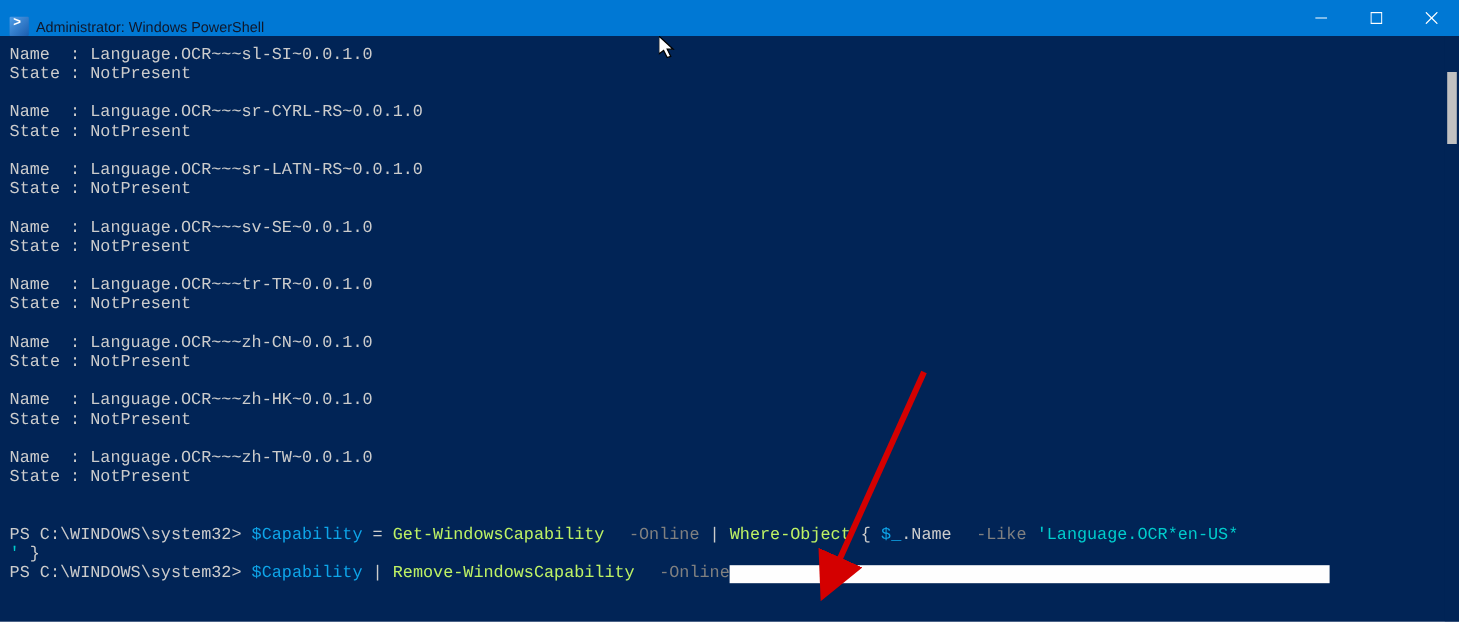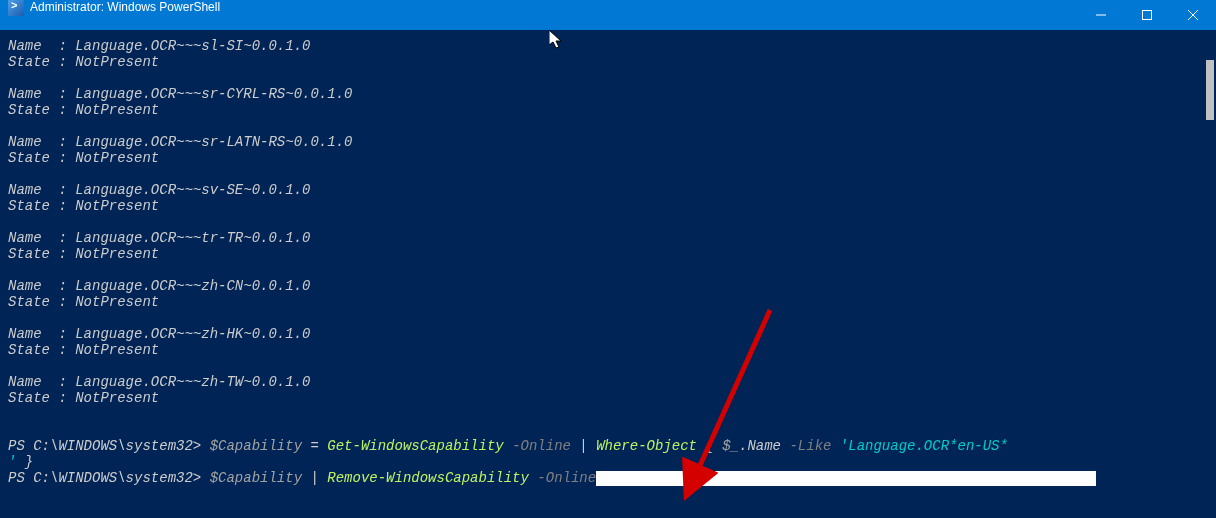--- a/index.html
+++ b/index.html
@@ -1,33 +1,33 @@
 <!DOCTYPE html>
 <html><head>
 <meta charset="utf-8">
 <style>
   * { margin: 0; padding: 0; box-sizing: border-box; }
   html, body { width: 1216px; height: 518px; overflow: hidden; font-family: Consolas, 'Courier New', monospace; }
   .window { width: 1216px; height: 518px; background: #012456; position: relative; display: flex; flex-direction: column; }
-  .titlebar { height: 30px; background: #0078d4; display: flex; align-items: flex-start; color: #ffffff; font-family: 'Segoe UI', Tahoma, sans-serif; font-size: 12px; }
+  .titlebar { height: 30px; background: #0078d4; display: flex; align-items: flex-end; color: #0f172a; font-family: 'Segoe UI', Tahoma, sans-serif; font-size: 12px; }
   .titlebar-icon { width: 16px; height: 16px; margin: 0 6px 0 8px; background: linear-gradient(135deg,#4f9ee8 0%,#1a5daf 100%); border-radius:1px; position: relative; flex-shrink:0;}
   .titlebar-icon::after { content:">"; position:absolute; left:3px; top:-1px; font-size:11px; font-weight:bold; color:#fff; }
   .titlebar-title { flex: 0 0 auto; }
   .titlebar-spacer { flex:1; }
   .winbtn { width:46px; height:30px; display:flex; align-items:center; justify-content:center; color:#fff; }
   .winbtn svg { width:10px; height:10px; stroke:#fff; stroke-width:1; fill:none; }
-  .terminal-wrap { flex:1; position:relative; background:#012456;font-style:italic; }
+  .terminal-wrap { flex:1; position:relative; background:#012456; }
   .terminal { position:absolute; left:8px; right:12px; top:8px; bottom:4px; color:#cccccc; font-size:14px; line-height:16px; white-space:pre; font-family: Consolas, 'Courier New', monospace; }
   .scrollbar { position:absolute; right:0; top:0; width:12px; height:100%; background:#012456; }
   .scrollbar-thumb { position:absolute; right:2px; top:30px; width:8px; height:60px; background:#c1c1c1; border-radius:0; }
   .entry-block { margin-bottom:16px; }
   .kv-line { color:#cccccc; }
   .prompt-line { color:#cccccc; }
-  .ps-var { color:#a3a3a3; }
-  .ps-param { color:#808080; }
+  .ps-var { color:#0ea5e9; }
+  .ps-param { color:#808080;margin-left:12px; }
   .ps-string { color:#00cccc; }
   .ps-pipe { color:#cccccc; }
   .ps-cmd { color:#bef264; }
   .cursor { position:absolute; width:560px; height:16px; background:#c1c1c1; pointer-events:none; }
   .arrow-overlay { position:absolute; pointer-events:none; }
   .mouse-cursor { position:absolute; pointer-events:none; }
 </style>
 </head>
 <body>
 

